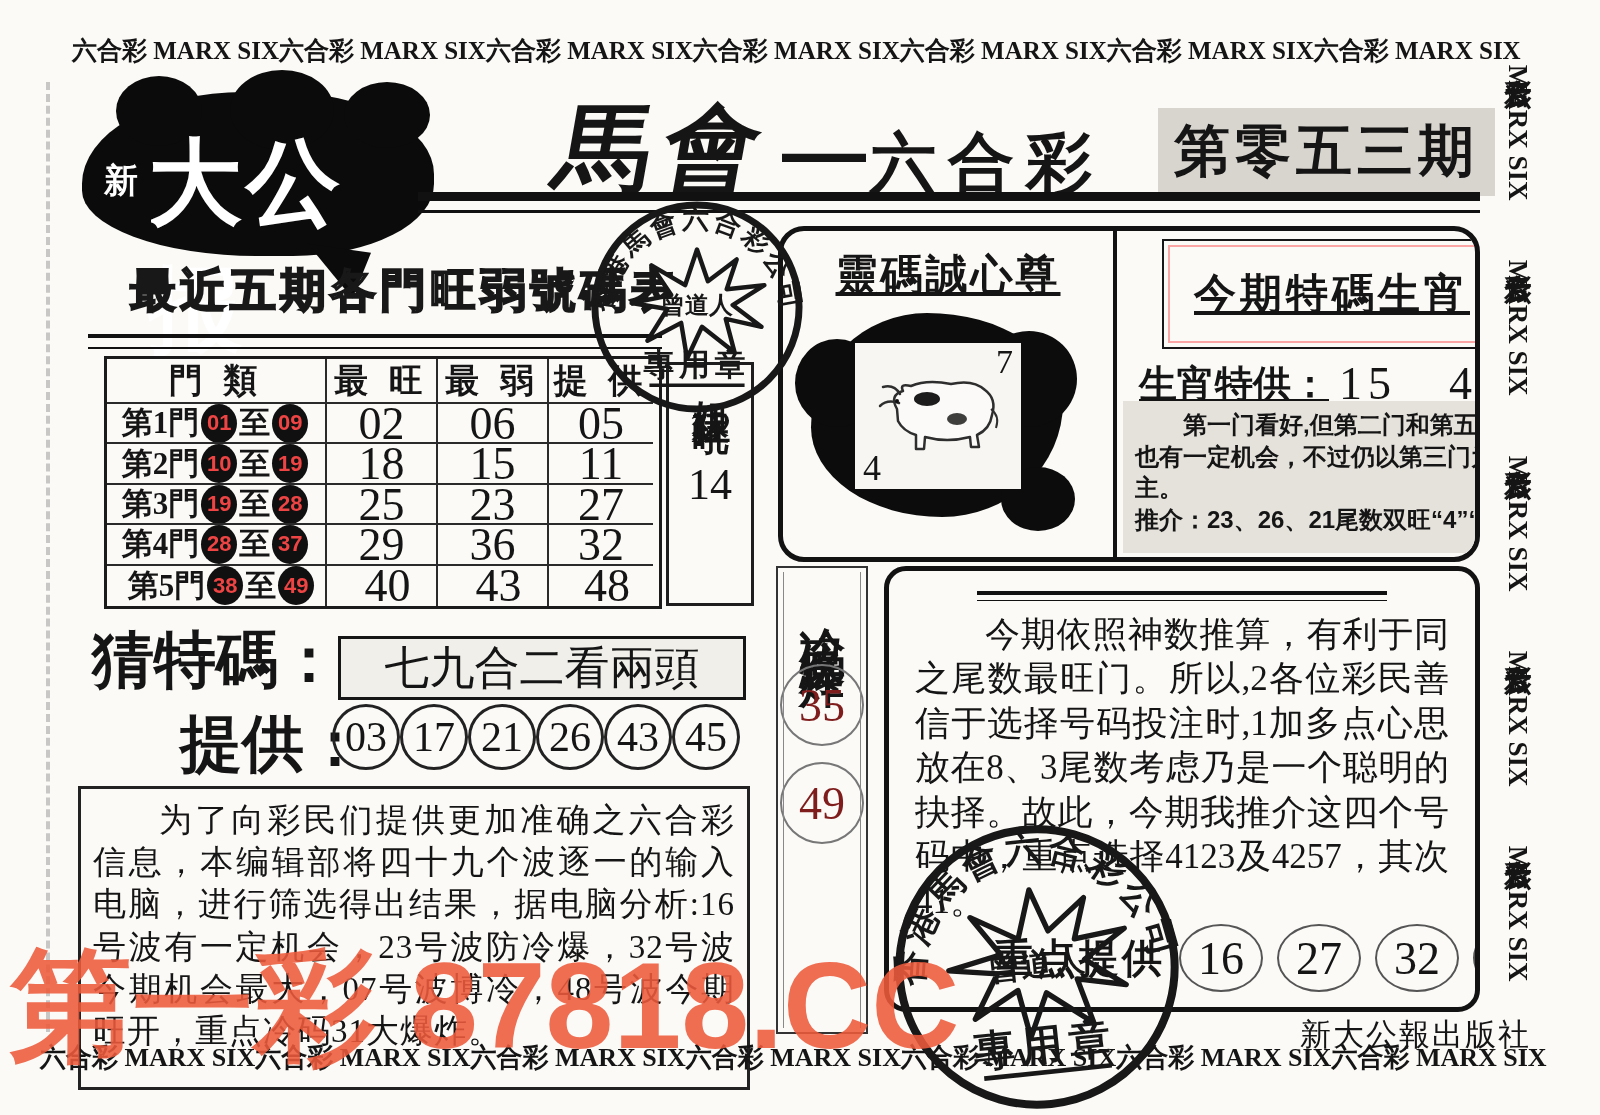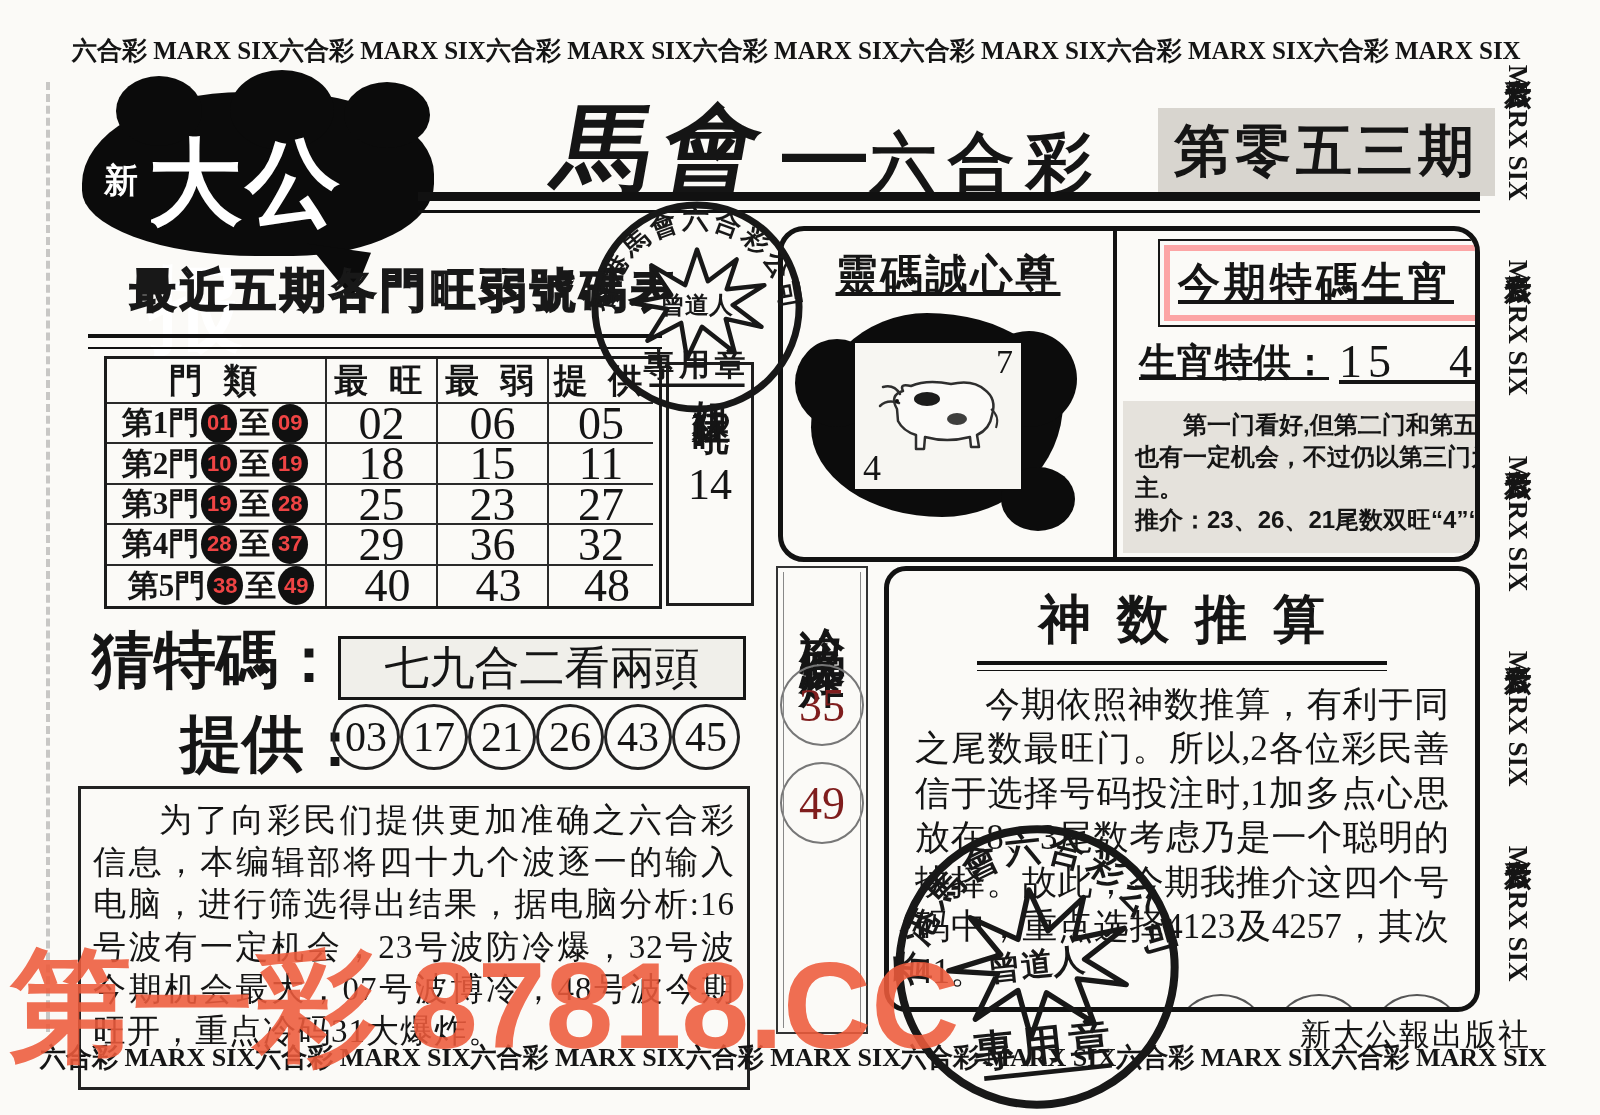--- a/index.html
+++ b/index.html
@@ -110,22 +110,22 @@
       background:#0c0c0c;border-radius:50%;}
   .cloud-bump-b{position:absolute;left:190px;bottom:-14px;width:74px;height:64px;
       background:#0c0c0c;border-radius:50%;}
   .spirit-frame{position:absolute;left:44px;top:30px;width:166px;height:146px;
       background:#f7f6f2;z-index:2;}
   .spirit-n7{position:absolute;right:8px;top:0px;font:400 34px "Liberation Serif",serif;}
   .spirit-n4{position:absolute;left:8px;bottom:0px;font:400 36px "Liberation Serif",serif;}
   .ox-sketch{position:absolute;left:12px;top:34px;}
 
   .zodiac-cell{flex:1;position:relative;}
-  .zodiac-title-box{margin:14px auto 0;width:292px;padding:4px 8px;text-align:left;
-      border:6px solid #fca5a5;outline:2px solid #161616;outline-offset:4px;
+  .zodiac-title-box{margin:14px auto 0;width:292px;padding:19px 8px;text-align:right;
+      border:2px solid #fca5a5;outline:2px solid #161616;outline-offset:4px;
       font:800 42px "Liberation Serif",serif;letter-spacing:4px;}
   .z-rows{padding:0 14px 0 22px;}
   .z-row{display:flex;align-items:center;margin-top:10px;white-space:nowrap;}
   .z-label{font:700 38px "Liberation Serif",serif;flex:none;}
   .z-special{font:400 46px "Liberation Serif",serif;letter-spacing:6px;margin-left:10px;}
   .z-poem{font:italic 700 34px "Liberation Serif",serif;margin-left:6px;letter-spacing:2px;}
   .rat-sketch{margin-left:8px;}
   .zodiac-note{position:absolute;left:6px;right:6px;bottom:4px;height:152px;
       background:#e5e2dc;padding:8px 12px;box-sizing:border-box;
       font:700 24px "Liberation Sans",sans-serif;line-height:1.32;overflow:hidden;}
@@ -361,21 +361,20 @@
 
   <div class="cold-box">
     <div class="cold-title">冷码爆炸</div>
     <div class="cold-circles">
       <span class="cold-circle">35</span>
       <span class="cold-circle">49</span>
     </div>
   </div>
 
   <div class="abs divine-box">
-    <div class="divine-title">神数推算</div>
     <div class="divine-underline"></div>
     <div class="divine-para">今期依照神数推算，有利于同之尾数最旺门。所以,2各位彩民善信于选择号码投注时,1加多点心思放在8、3尾数考虑乃是一个聪明的抉择。故此，今期我推介这四个号码中，重点选择4123及4257，其次41。</div>
     <div class="divine-offer">
       <span class="divine-offer-label">重点提供</span>
       <span class="divine-circle">16</span>
       <span class="divine-circle">27</span>
       <span class="divine-circle">32</span>
       <span class="divine-circle">43</span>
     </div>
   </div>

